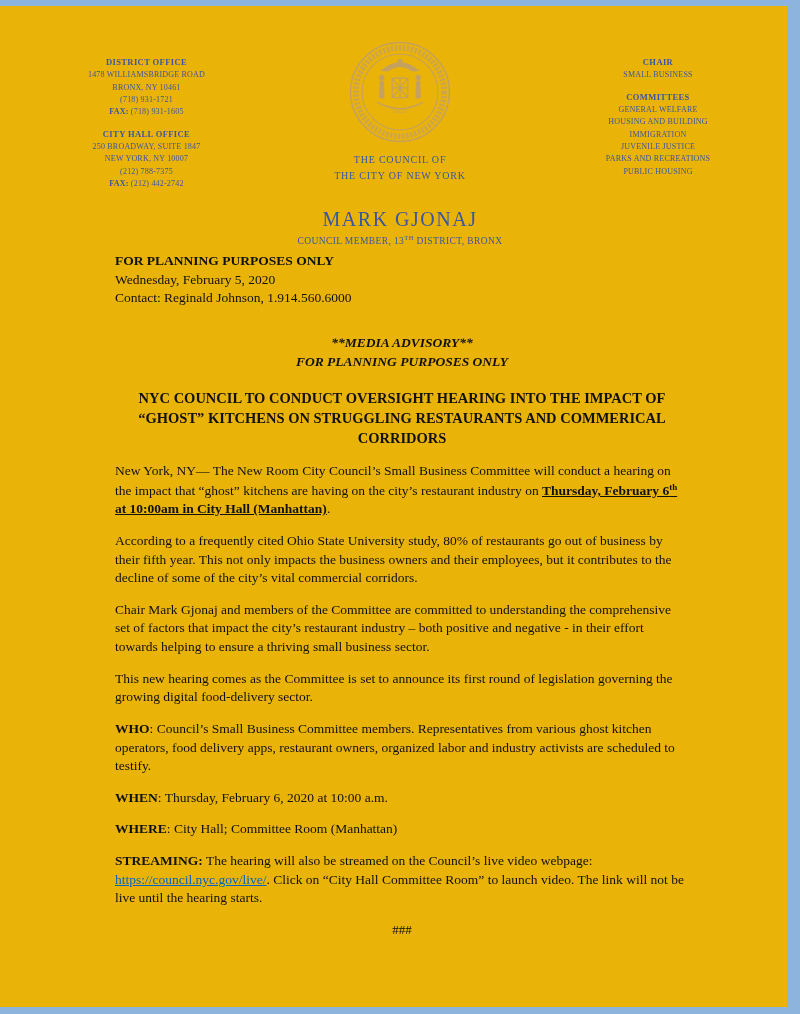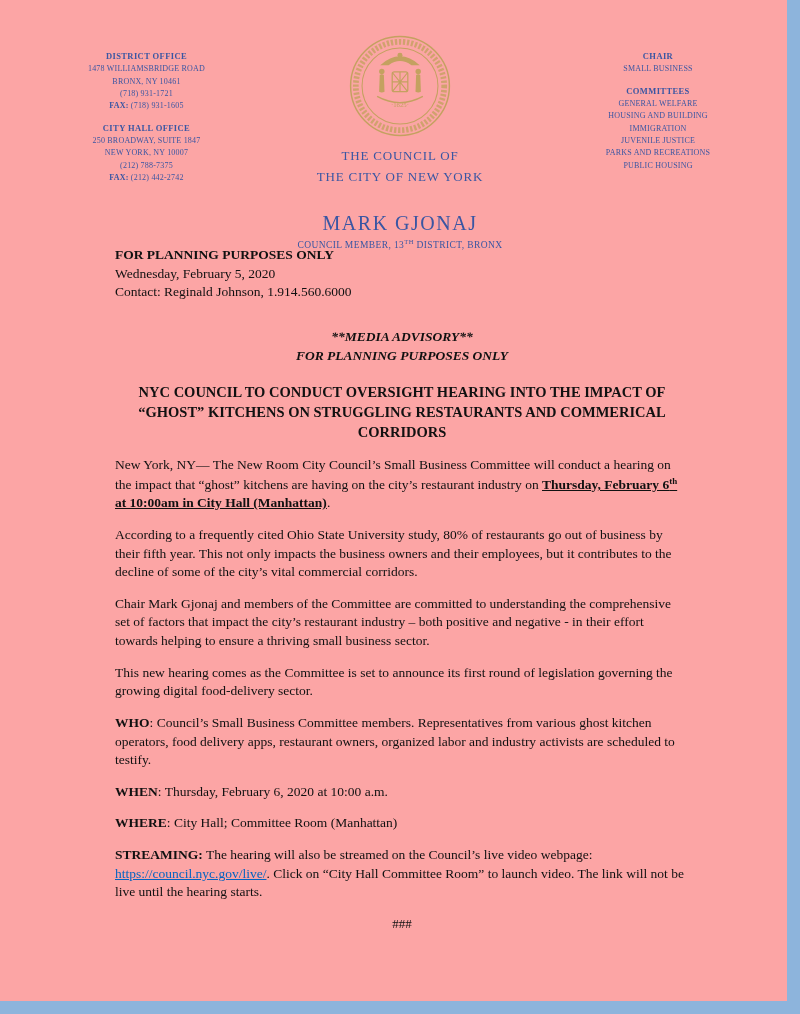--- a/index.html
+++ b/index.html
@@ -3,23 +3,23 @@
 <meta charset="utf-8">
 <style>
   html,body{margin:0;padding:0;}
   .screen{
     width:800px;height:1014px;
     background:#8db4dc;
     font-family:"Liberation Serif", serif;
     position:relative;
   }
   .page{
-    position:absolute;left:0;top:0;
+    position:absolute;left:0;top:6px;
     width:787px;height:1001px;
-    background:#fca5a5;
+    background:#eab308;
     overflow:hidden;
   }
   .b{font-weight:bold;}
   .u{text-decoration:underline;}
   .center{text-align:center;}
 
   
   .header{position:relative;height:232px;}
   .office-block{
     position:absolute;
@@ -31,21 +31,21 @@
   }
   .office-left{left:44px;top:50px;width:205px;}
   .office-right{left:558px;top:50px;width:200px;}
   .office-title{font-weight:bold;font-size:8.5px;letter-spacing:0.4px;}
   .office-title2{margin-top:9px;}
   .center-col{
     position:absolute;left:250px;top:34px;width:300px;
     text-align:center;color:#3a56a3;
   }
   .seal{width:104px;height:104px;display:inline-block;}
-  .council-caption{font-size:13px;letter-spacing:0.8px;line-height:1.6;margin-top:4px;}
+  .council-caption{font-size:10px;letter-spacing:0.8px;line-height:1.6;margin-top:4px;}
   .member-name{font-size:20px;letter-spacing:1.5px;margin-top:24px;}
   .member-title{font-size:9.5px;letter-spacing:0.4px;margin-top:3px;}
   .member-title sup{font-size:6.5px;}
 
   
   .doc-body{
     padding:0 98px 0 115px;
     color:#111;
     font-size:13.5px;
     line-height:1.38;

